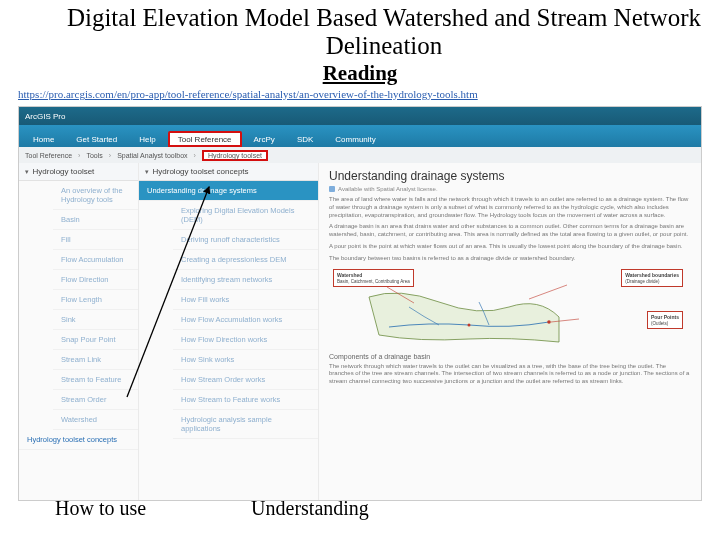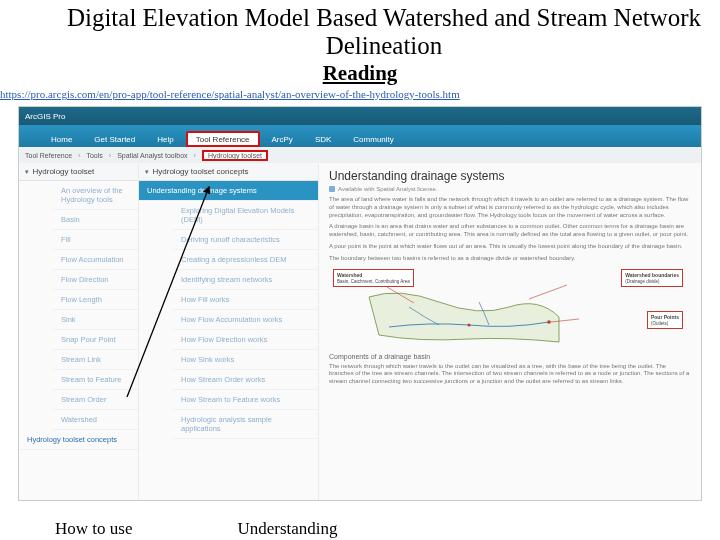--- a/index.html
+++ b/index.html
@@ -1,23 +1,23 @@
 <!DOCTYPE html>
 <html><head>
 <meta charset="utf-8">
 <style>
   * { box-sizing: border-box; margin: 0; padding: 0; }
   body { width: 720px; height: 540px; font-family: Georgia, 'Times New Roman', serif; background: #fff; position: relative; overflow: hidden; }
   .title { font-size: 25px; text-align: center; padding: 4px 8px 0; line-height: 1.1; margin-left: 48px; }
   .reading { font-size: 21px; text-decoration: underline; font-weight: bold; padding: 2px 18px 0; text-align: center; }
-  .url { font-size: 11px; color: #2a5db0; text-decoration: underline; padding: 2px 0 6px; font-family: Georgia, serif; cursor: pointer; }
+  .url { font-size: 11px; color: #2a5db0; text-decoration: underline; padding: 2px 18px 6px; font-family: Georgia, serif; cursor: pointer; }
   .screenshot { border: 1px solid #ccc; margin: 0 18px; height: 395px; position: relative; background: #fafafa; font-family: 'Segoe UI', Arial, sans-serif; overflow: hidden; }
   .topbar { background: linear-gradient(#1d6a8a,#185a76); color: #fff; height: 18px; display: flex; align-items: center; padding: 0 6px; font-size: 8px; }
   .topbar span { margin-right: 20px; }
-  .navbar { background: linear-gradient(#2a93c2,#1e7aa5); height: 22px; display: flex; align-items: flex-end; color: #fff; font-size: 8px; padding-left: 22px; }
+  .navbar { background: linear-gradient(#2a93c2,#1e7aa5); height: 22px; display: flex; align-items: flex-end; color: #fff; font-size: 8px; padding-left: 4px; }
   .navtab { padding: 4px 10px 3px; margin-right: 2px; border-top-left-radius: 2px; border-top-right-radius: 2px; cursor: pointer; }
   .navtab.highlighted { background: #fff; color: #333; border: 2px solid #d40f0f; padding: 2px 8px 1px; }
   .breadcrumb { background: #eef1f3; height: 16px; font-size: 7px; color: #555; display: flex; align-items: center; padding-left: 6px; }
   .breadcrumb span { margin-right: 6px; }
   .breadcrumb .highlighted { border: 2px solid #d40f0f; padding: 0px 4px; background: #fff; }
   .breadcrumb .chev { color: #999; margin-right: 6px; }
   .content { display: flex; height: calc(100% - 56px); }
   .col { font-size: 7.5px; color: #2a6fb4; }
   .col1 { width: 120px; border-right: 1px solid #eaeaea; }
   .colhead { background: #f5f7f9; color: #444; font-size: 8px; padding: 4px 6px; display: flex; align-items: center; justify-content: space-between; border-bottom: 1px solid #e2e2e2; }
@@ -27,21 +27,21 @@
   .col2 { width: 180px; border-right: 1px solid #eaeaea; position: relative; }
   .col2 .item.active { background: #2a93c2; color: #fff; }
   .col3 { flex: 1; padding: 6px 10px; color: #444; }
   .col3 h2 { font-size: 12px; font-weight: 300; color: #333; margin-bottom: 3px; }
   .col3 .sub { font-size: 6px; color: #888; margin-bottom: 4px; display:flex; align-items:center; gap:3px;}
   .col3 .sub .lic{width:6px;height:6px;background:#7faedc;border-radius:1px;}
   .col3 p { font-size: 6px; line-height: 1.3; color: #777; margin-bottom: 4px; }
   .diagram { height: 80px; margin: 4px 0 6px; position: relative; }
   .dbox { position: absolute; border: 1px solid #999; font-size: 5px; padding: 2px 3px; background: #fff; }
   .dsub { font-size: 7px; color: #666; margin: 2px 0 3px; }
-  .bottom-labels { position: absolute; bottom: 1px; left: 0; width: 100%; display: flex; font-size: 17px; font-family: Georgia, serif; }
+  .bottom-labels { position: absolute; bottom: 20px; left: 0; width: 100%; display: flex; font-size: 20px; font-family: Georgia, serif; }
   .bottom-labels div:nth-child(1){ margin-left: 55px; }
   .bottom-labels div:nth-child(2){ margin-left: 105px; }
   .arrow-svg { position: absolute; pointer-events: none; }
 </style>
 </head>
 <body>
 
 <div class="title">Digital Elevation Model Based Watershed and Stream Network Delineation</div>
 <div class="reading">Reading</div>
 <div class="url">https://pro.arcgis.com/en/pro-app/tool-reference/spatial-analyst/an-overview-of-the-hydrology-tools.htm</div>

